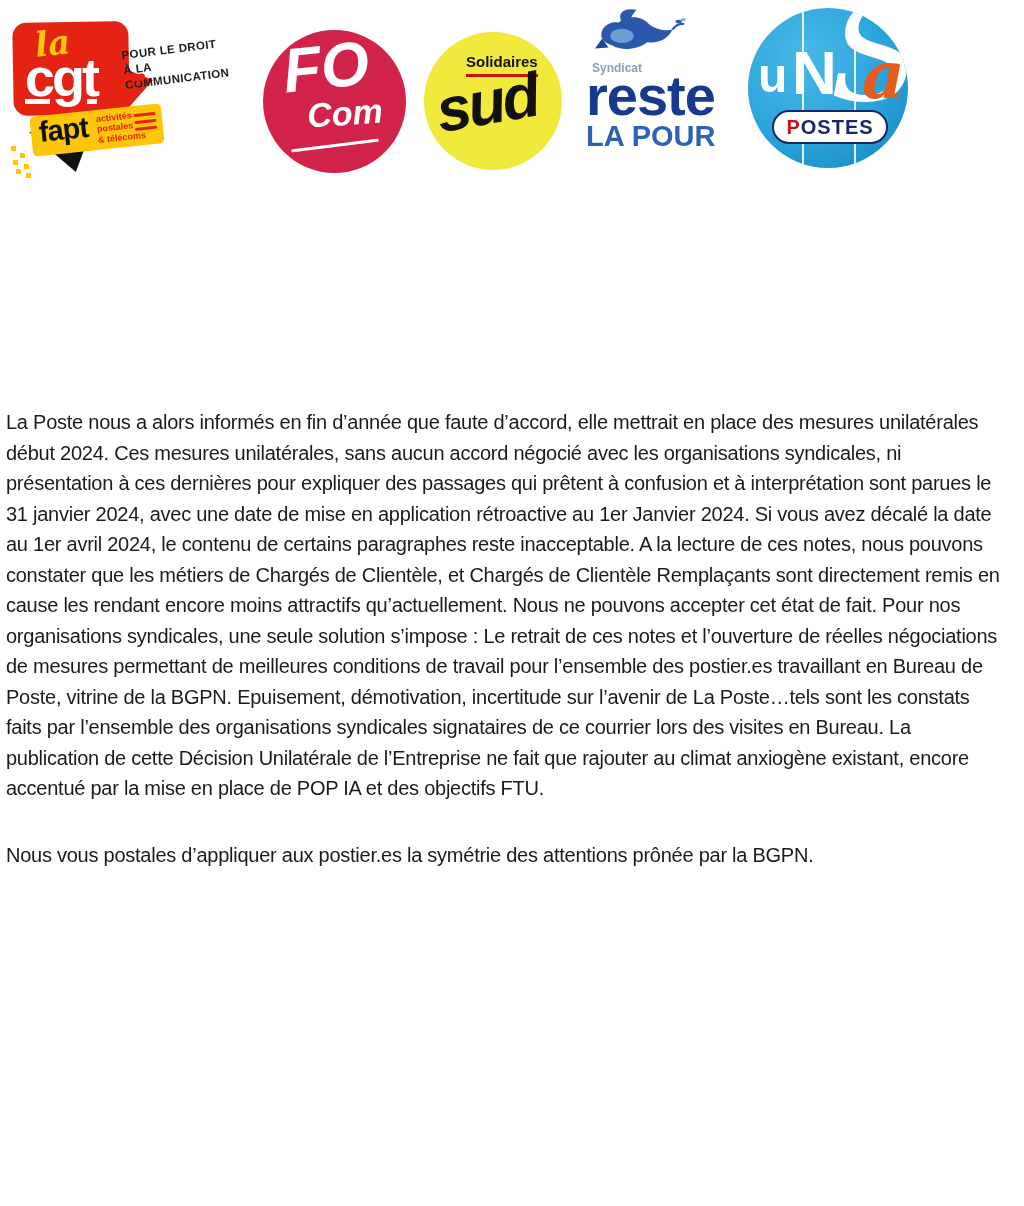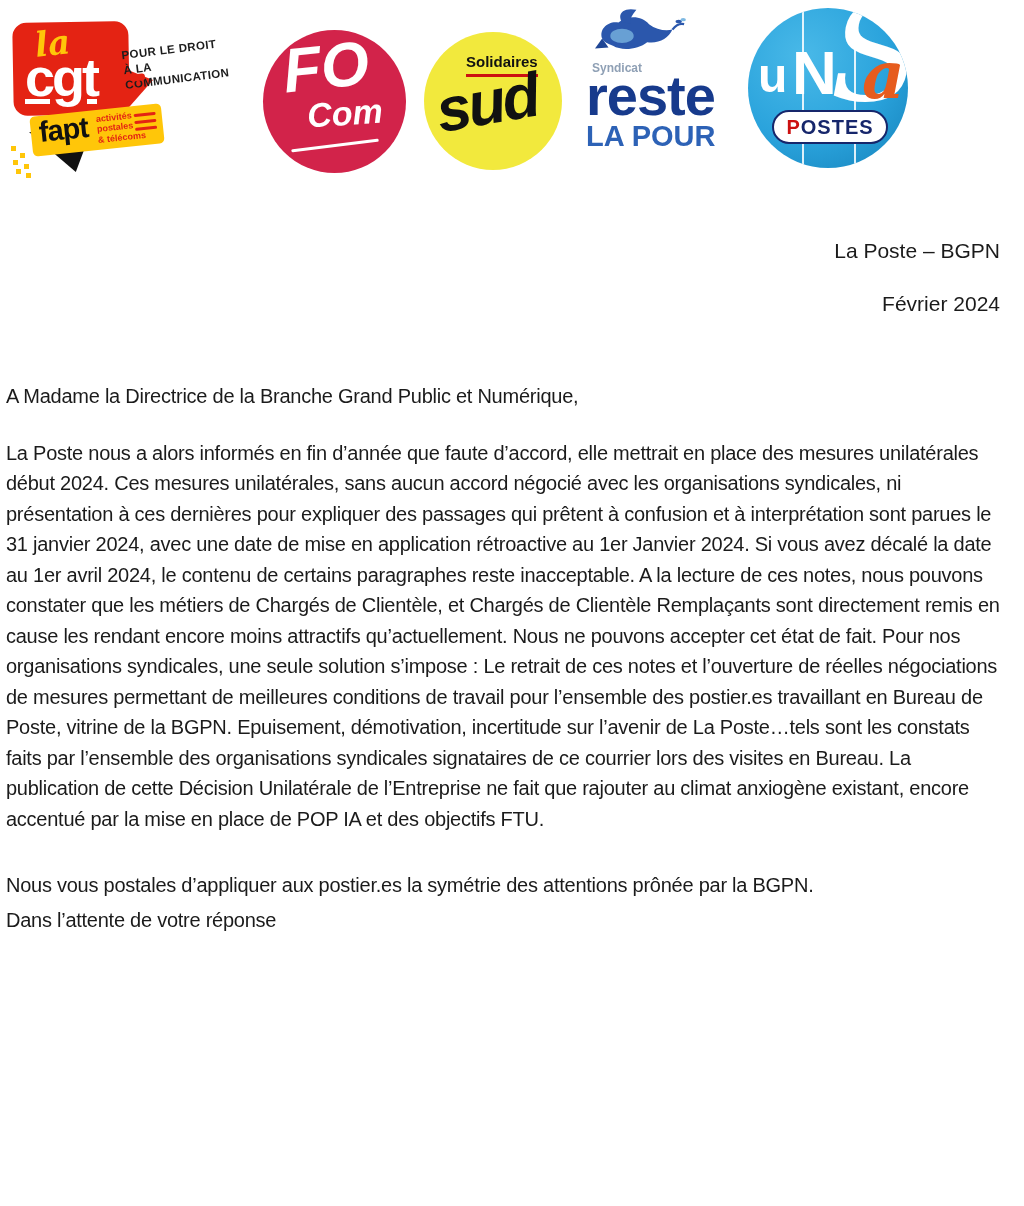--- a/index.html
+++ b/index.html
@@ -157,25 +157,19 @@
       <span class="unsa-u">u</span>
       <span class="unsa-n">N</span>
       <span class="unsa-a">a</span>
       <span class="unsa-pill">
           <span class="unsa-p">P</span>
           <span>OSTES</span>
         </span>
     </div>
   </div>
 
-  <div class="date-block">
-    <div class="org-line">La Poste – BGPN</div>
-    <div class="date-line">Février 2024</div>
-  </div>
 
   <main class="letter">
-    <p class="recipient">A Madame la Directrice de la Branche Grand Public et Numérique,</p>
     <p class="para-2">La Poste nous a alors informés en fin d’année que faute d’accord, elle mettrait en place des mesures unilatérales début 2024. Ces mesures unilatérales, sans aucun accord négocié avec les organisations syndicales, ni présentation à ces dernières pour expliquer des passages qui prêtent à confusion et à interprétation sont parues le 31 janvier 2024, avec une date de mise en application rétroactive au 1er Janvier 2024. Si vous avez décalé la date au 1er avril 2024, le contenu de certains paragraphes reste inacceptable. A la lecture de ces notes, nous pouvons constater que les métiers de Chargés de Clientèle, et Chargés de Clientèle Remplaçants sont directement remis en cause les rendant encore moins attractifs qu’actuellement. Nous ne pouvons accepter cet état de fait. Pour nos organisations syndicales, une seule solution s’impose : Le retrait de ces notes et l’ouverture de réelles négociations de mesures permettant de meilleures conditions de travail pour l’ensemble des postier.es travaillant en Bureau de Poste, vitrine de la BGPN. Epuisement, démotivation, incertitude sur l’avenir de La Poste…tels sont les constats faits par l’ensemble des organisations syndicales signataires de ce courrier lors des visites en Bureau. La publication de cette Décision Unilatérale de l’Entreprise ne fait que rajouter au climat anxiogène existant, encore accentué par la mise en place de POP IA et des objectifs FTU.</p>
     <p class="closing-request">Nous vous postales d’appliquer aux postier.es la symétrie des attentions prônée par la BGPN.</p>
-    <p class="closing-await">Dans l’attente de votre réponse</p>
   </main>
 
 </div>
 
 </body></html>

